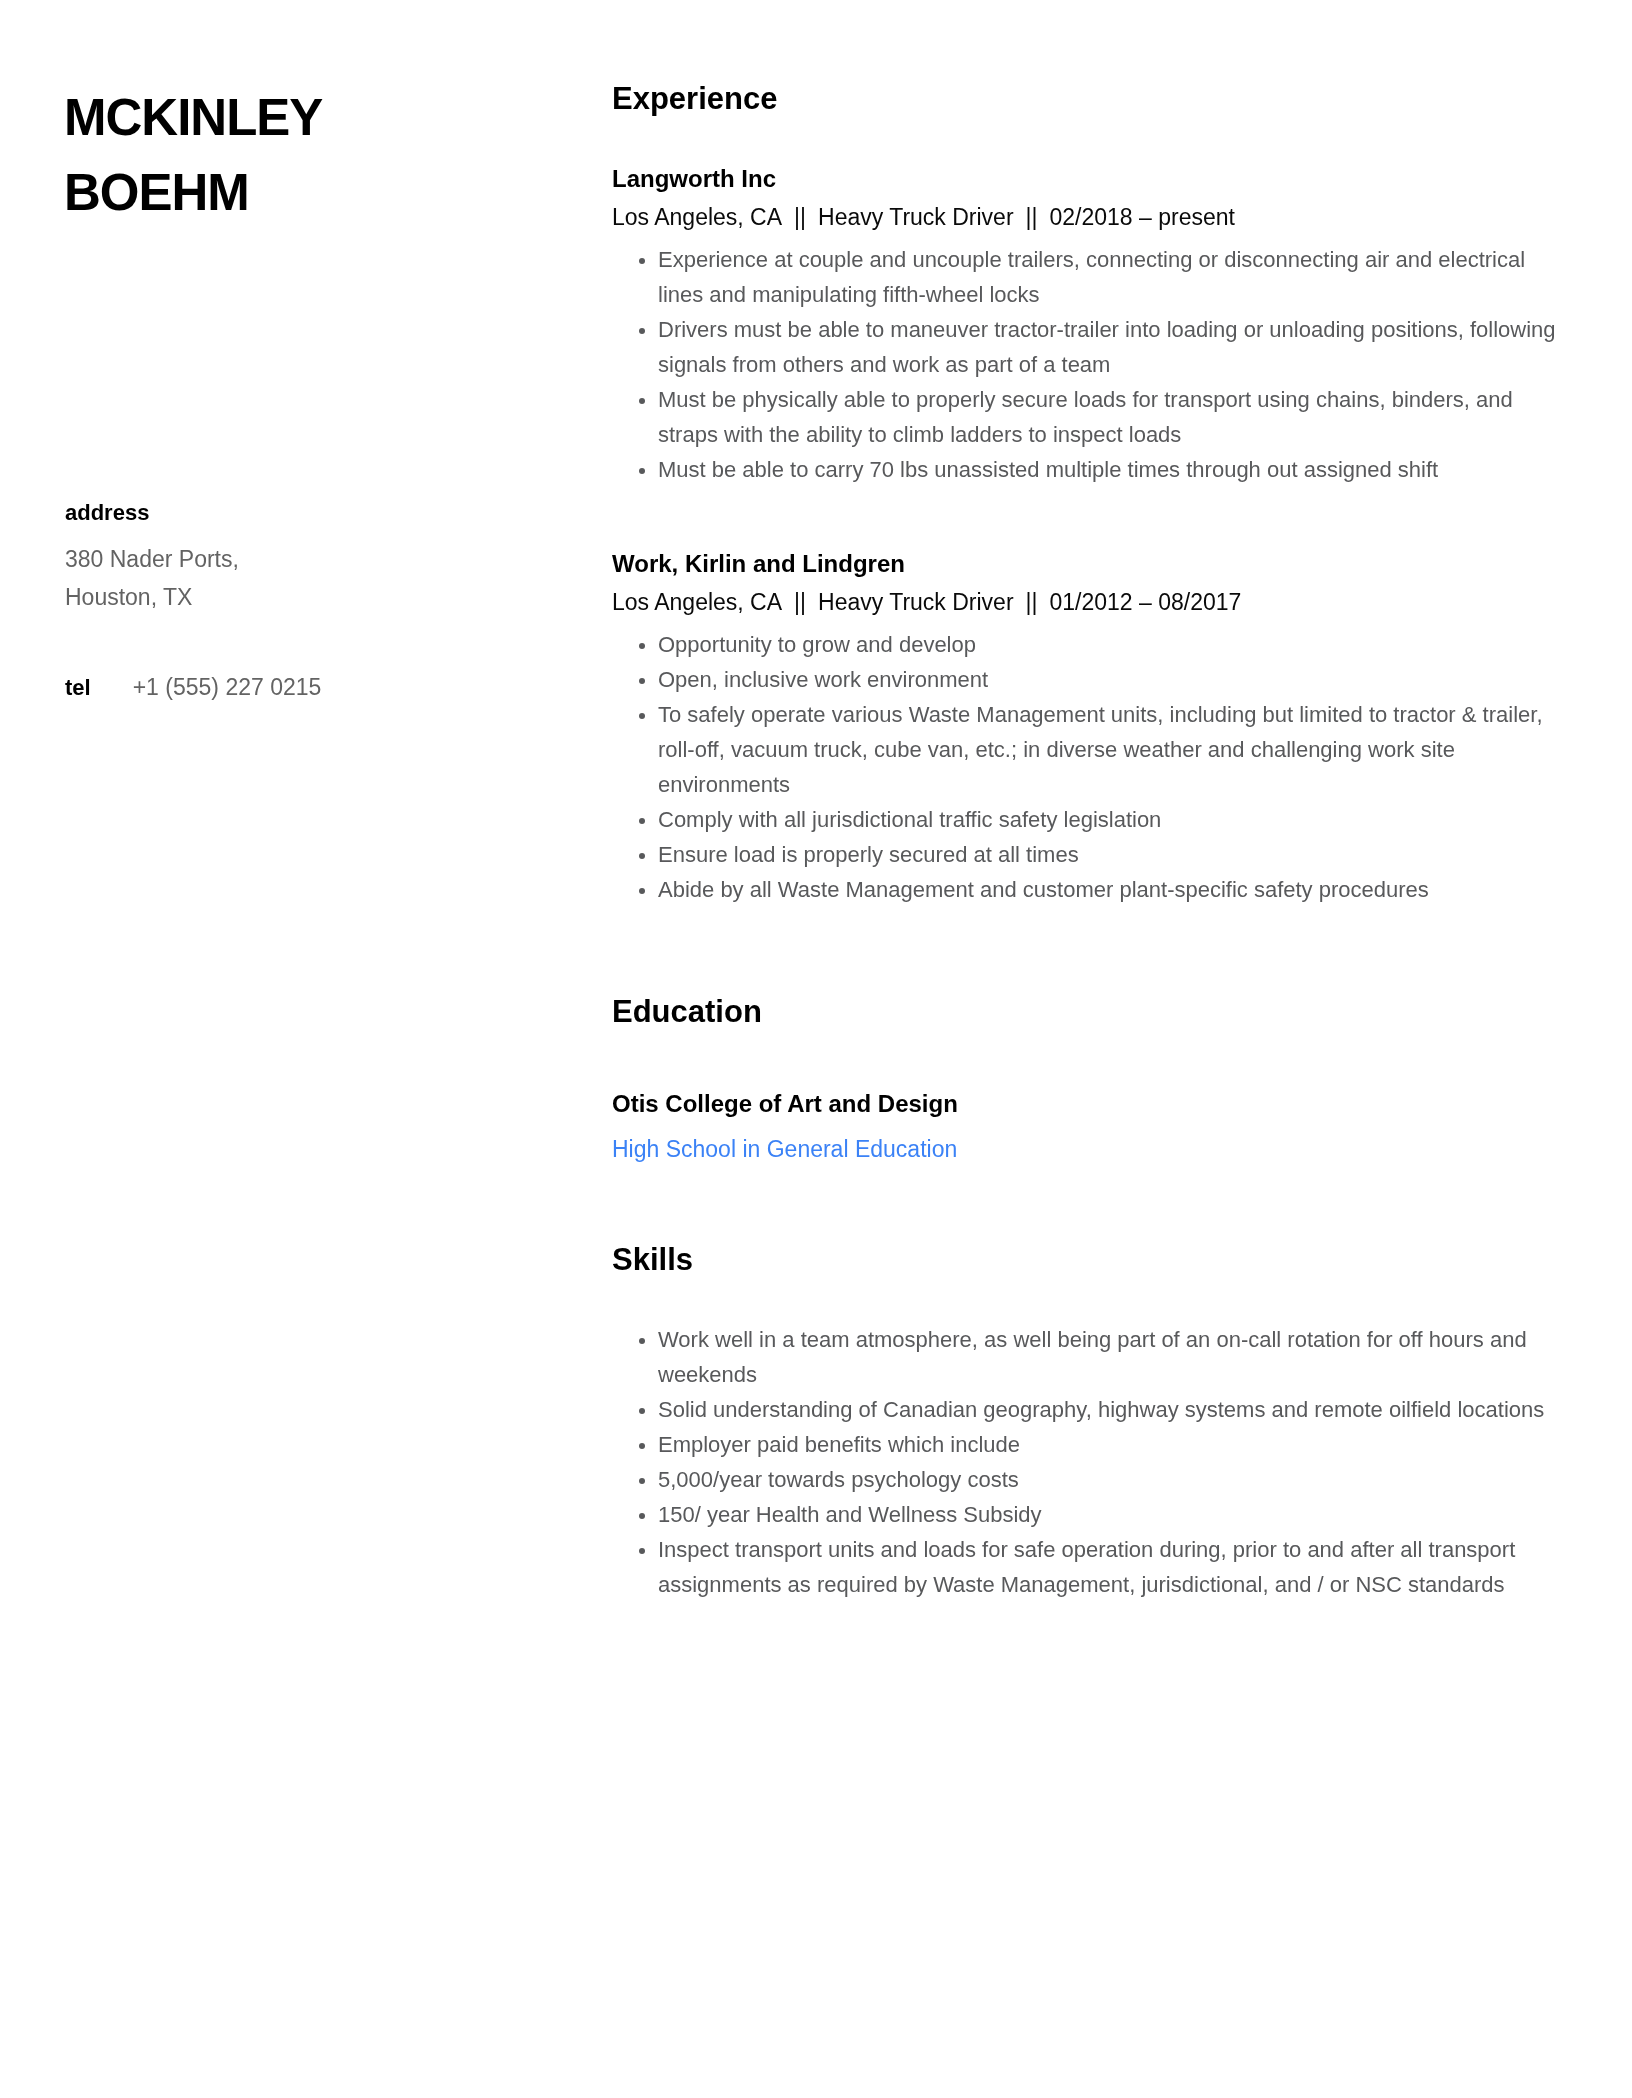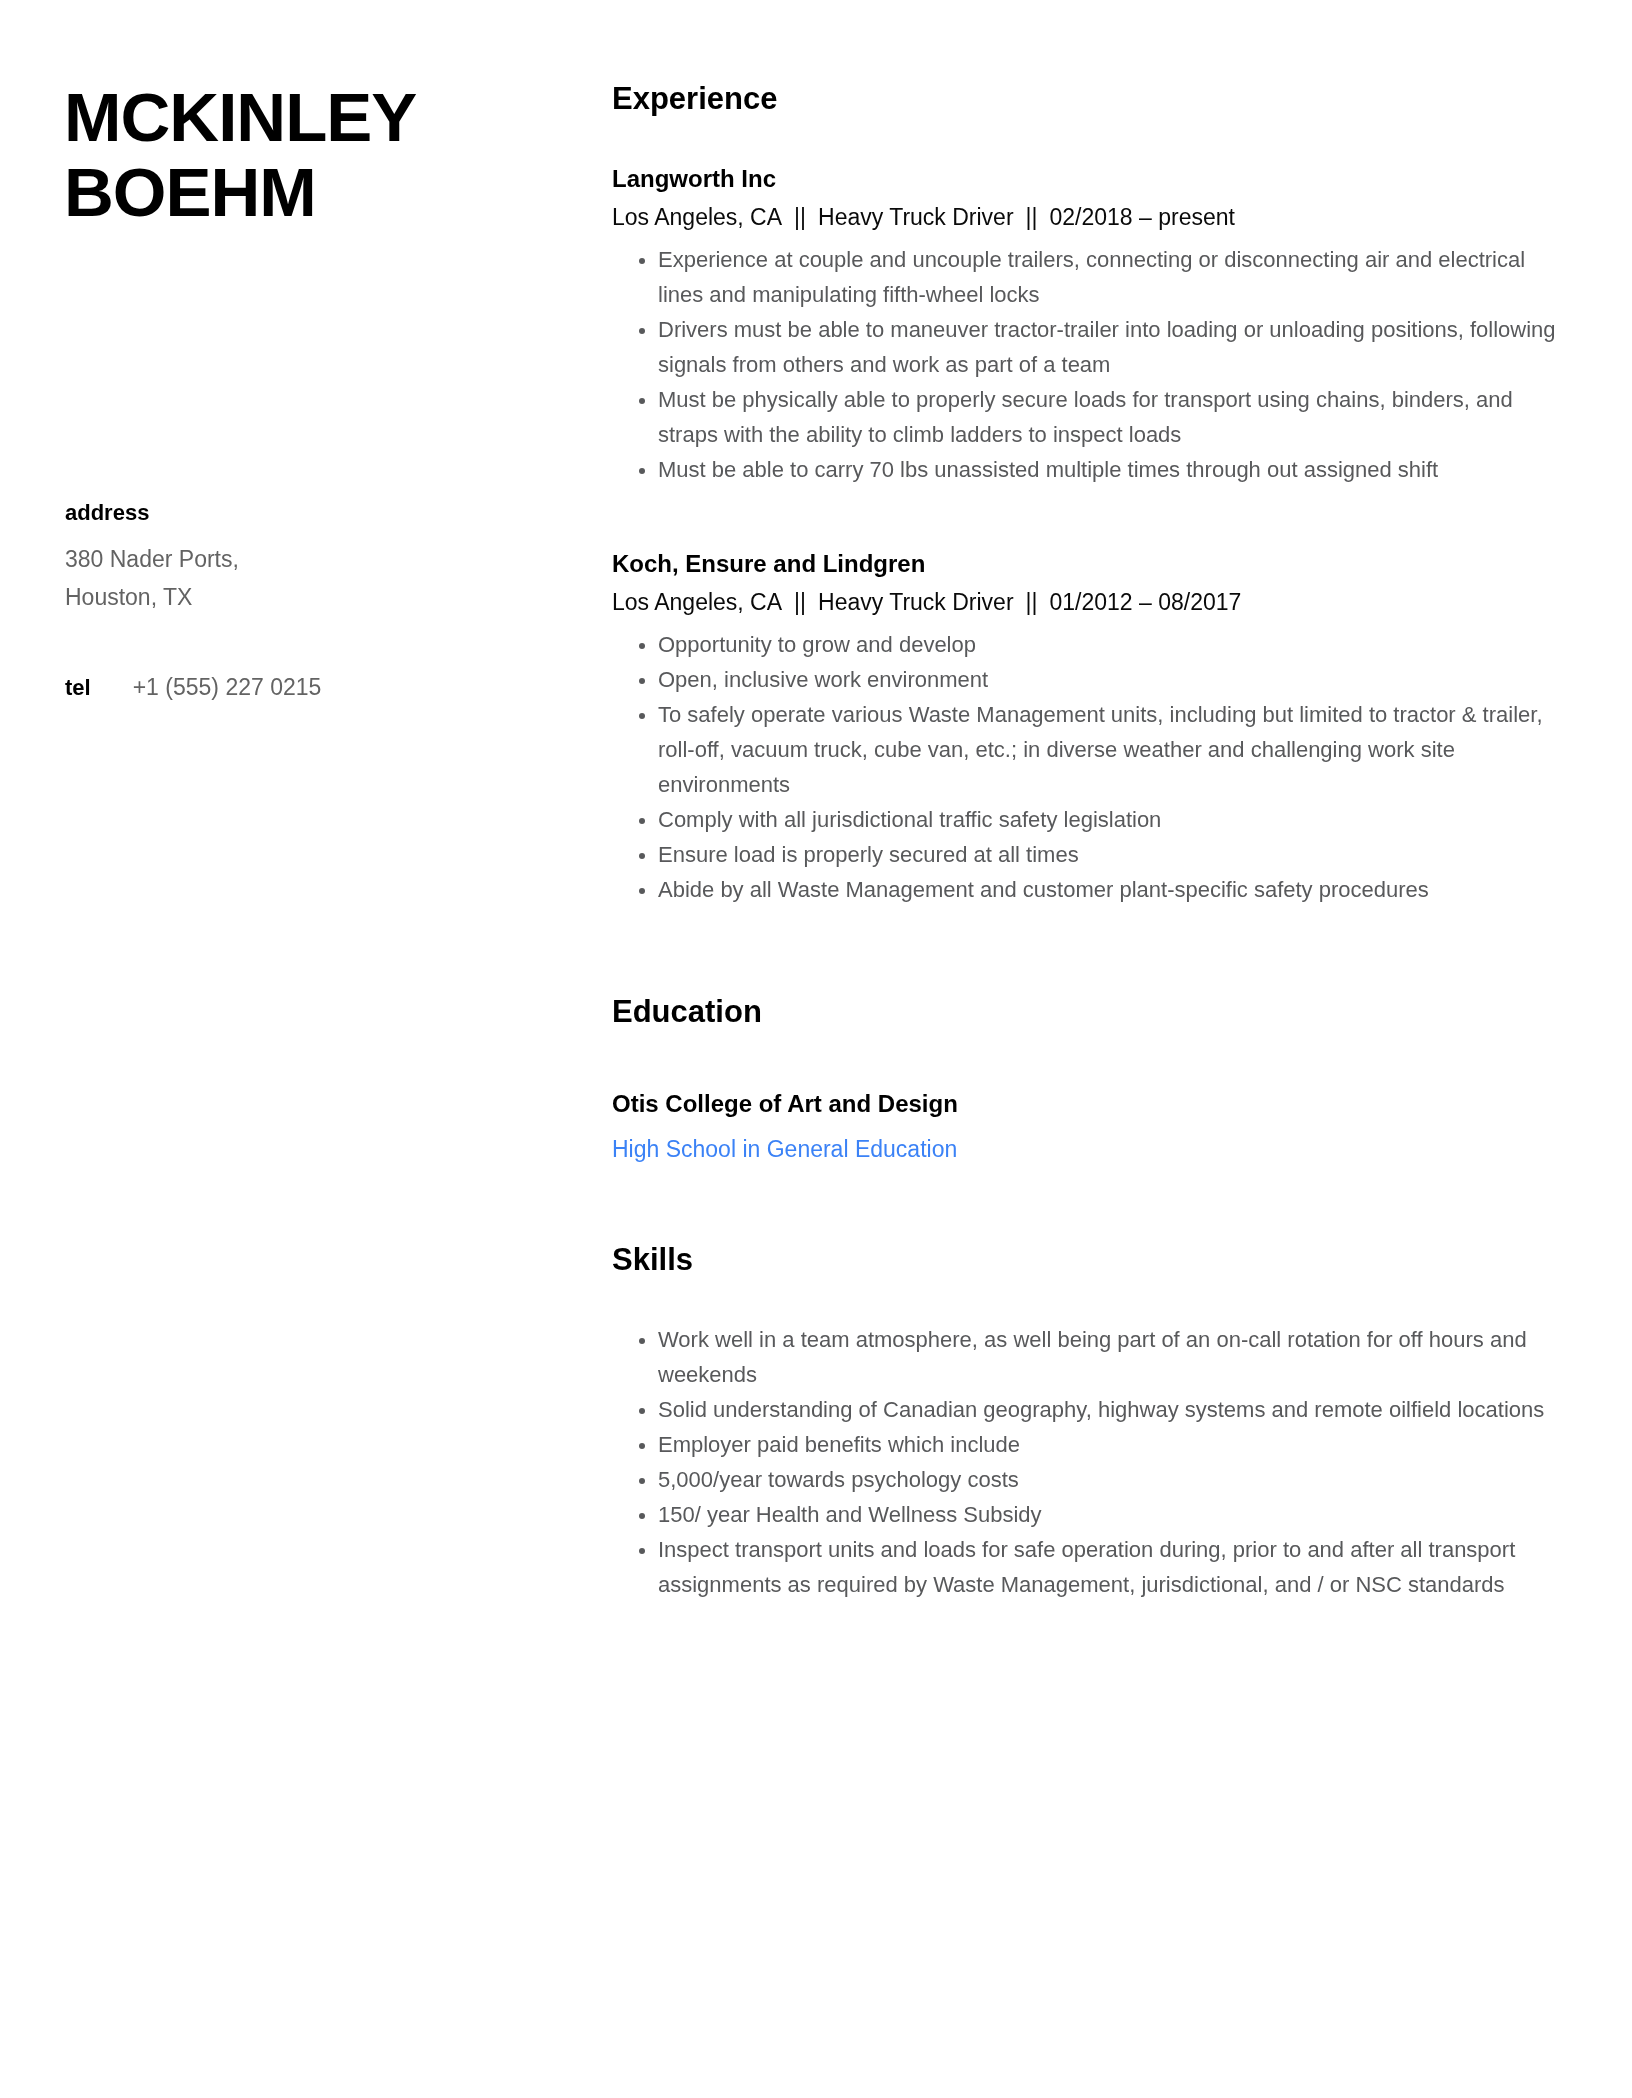--- a/index.html
+++ b/index.html
@@ -14,21 +14,21 @@
     height: 2098px;
     background: #ffffff;
     overflow: hidden;
   }
 
   
   .name {
     position: absolute;
     left: 64px;
     top: 80px;
-    font-size: 69px;
+    font-size: 51px;
     font-weight: 700;
     line-height: 75px;
     letter-spacing: -1px;
     color: #000;
   }
   .contact-address {
     position: absolute;
     left: 65px;
     top: 498px;
   }
@@ -143,21 +143,21 @@
       </div>
       <ul class="bullets">
           <li>Experience at couple and uncouple trailers, connecting or disconnecting air and electrical lines and manipulating fifth-wheel locks</li>
           <li>Drivers must be able to maneuver tractor-trailer into loading or unloading positions, following signals from others and work as part of a team</li>
           <li>Must be physically able to properly secure loads for transport using chains, binders, and straps with the ability to climb ladders to inspect loads</li>
           <li>Must be able to carry 70 lbs unassisted multiple times through out assigned shift</li>
         </ul>
     </div>
 
     <div class="job">
-      <div class="company">Koch, Ensure and Lindgren</div>
+      <div class="company">Work, Kirlin and Lindgren</div>
       <div class="job-meta">
         <span>Los Angeles, CA</span><span class="sep">||</span><span>Heavy Truck Driver</span><span class="sep">||</span><span>01/2012 – 08/2017</span>
       </div>
       <ul class="bullets">
           <li>Opportunity to grow and develop</li>
           <li>Open, inclusive work environment</li>
           <li>To safely operate various Waste Management units, including but limited to tractor &amp; trailer, roll-off, vacuum truck, cube van, etc.; in diverse weather and challenging work site environments</li>
           <li>Comply with all jurisdictional traffic safety legislation</li>
           <li>Ensure load is properly secured at all times</li>
           <li>Abide by all Waste Management and customer plant-specific safety procedures</li>

